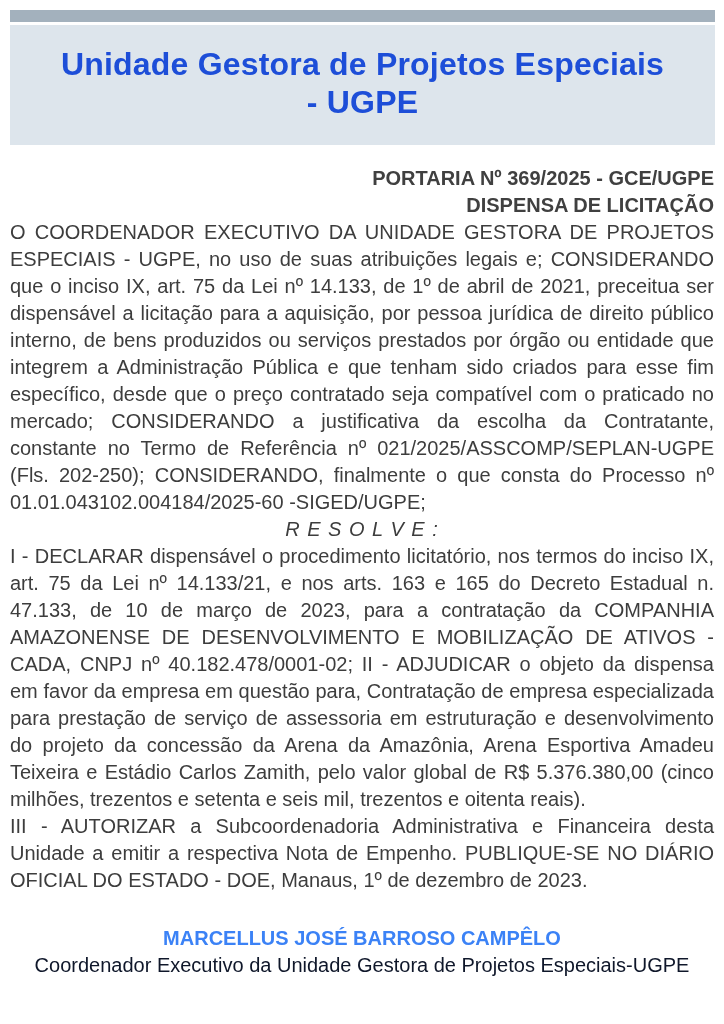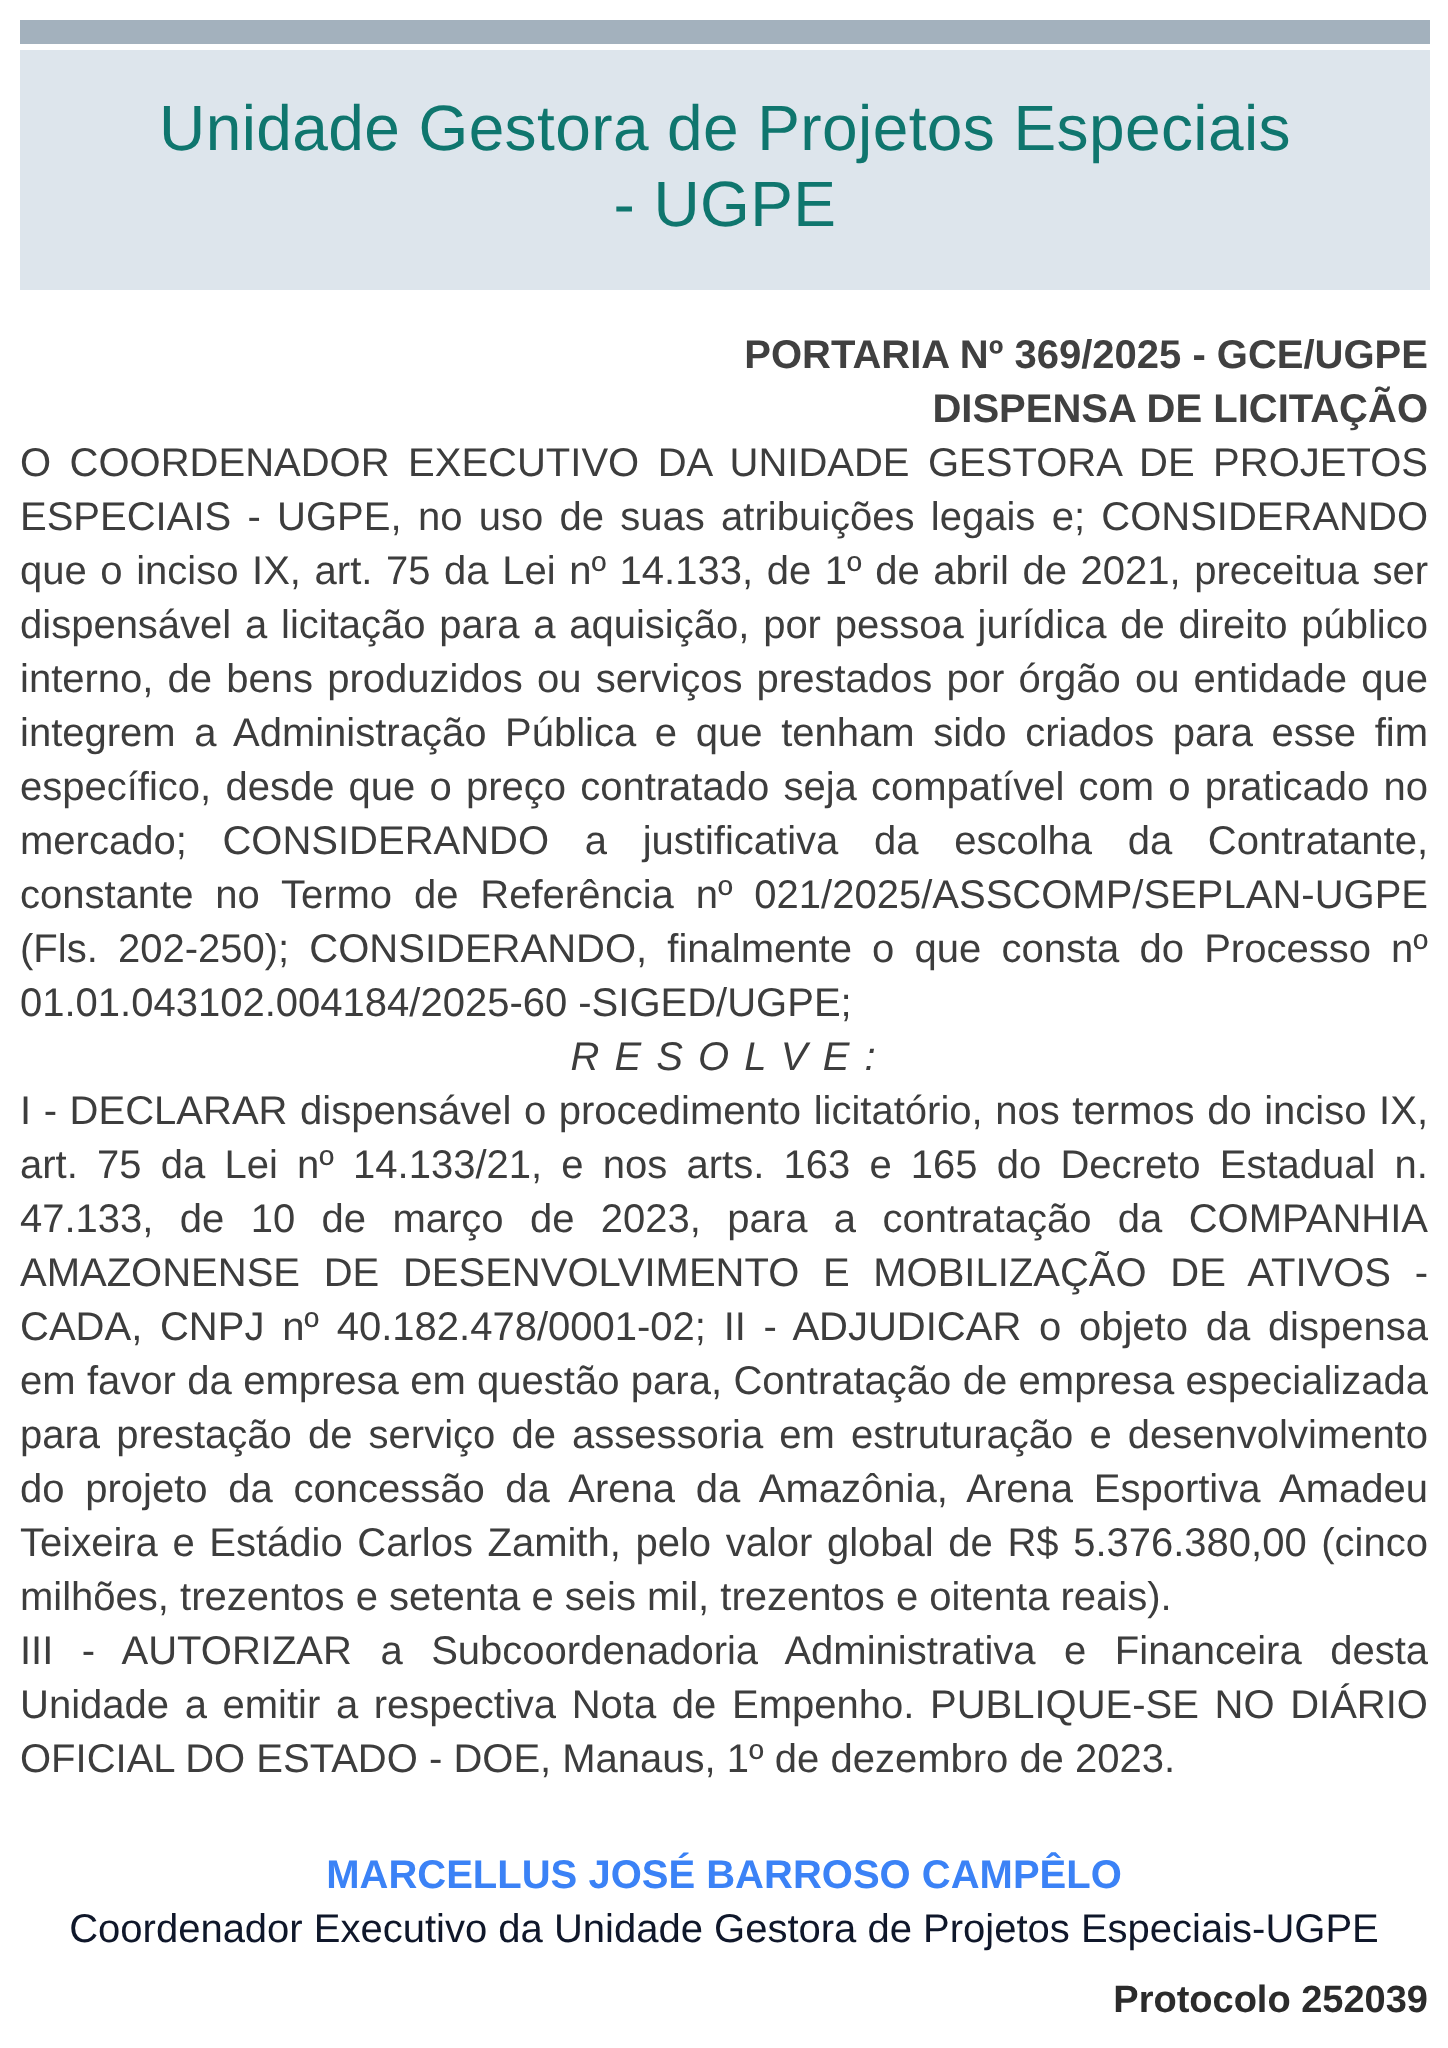--- a/index.html
+++ b/index.html
@@ -23,23 +23,23 @@
     background: #a3b1bd;
     margin-bottom: 3px;
   }
   .header-panel {
     background: #dde5ec;
     padding: 20px 10px 24px 10px;
     text-align: center;
   }
   .header-title {
     font-size: 32px;
-    font-weight: normal;
+    font-weight: bold;
     line-height: 38px;
-    color: #0f766e;
+    color: #1d4ed8;
     letter-spacing: 0.2px;
   }
   .content {
     margin: 20px 10px 0 10px;
     color: #3d3d3d;
     font-size: 20px;
     line-height: 27px;
   }
   .doc-heading {
     text-align: right;
@@ -98,16 +98,15 @@
 
     <p class="para">I - DECLARAR dispensável o procedimento licitatório, nos termos do inciso IX, art. 75 da Lei nº 14.133/21, e nos arts. 163 e 165 do Decreto Estadual n. 47.133, de 10 de março de 2023, para a contratação da COMPANHIA AMAZONENSE DE DESENVOLVIMENTO E MOBILIZAÇÃO DE ATIVOS - CADA, CNPJ nº 40.182.478/0001-02; II - ADJUDICAR o objeto da dispensa em favor da empresa em questão para, Contratação de empresa especializada para prestação de serviço de assessoria em estruturação e desenvolvimento do projeto da concessão da Arena da Amazônia, Arena Esportiva Amadeu Teixeira e Estádio Carlos Zamith, pelo valor global de R$ 5.376.380,00 (cinco milhões, trezentos e setenta e seis mil, trezentos e oitenta reais).</p>
 
     <p class="para">III - AUTORIZAR a Subcoordenadoria Administrativa e Financeira desta Unidade a emitir a respectiva Nota de Empenho. PUBLIQUE-SE NO DIÁRIO OFICIAL DO ESTADO - DOE, Manaus, 1º de dezembro de 2023.</p>
 
     <div class="signature">
       <div class="signature-name">MARCELLUS JOSÉ BARROSO CAMPÊLO</div>
       <div class="signature-role">Coordenador Executivo da Unidade Gestora de Projetos Especiais-UGPE</div>
     </div>
 
-    <div class="protocol-line">Protocolo 252039</div>
   </div>
 
 </div>
 
 </body></html>

